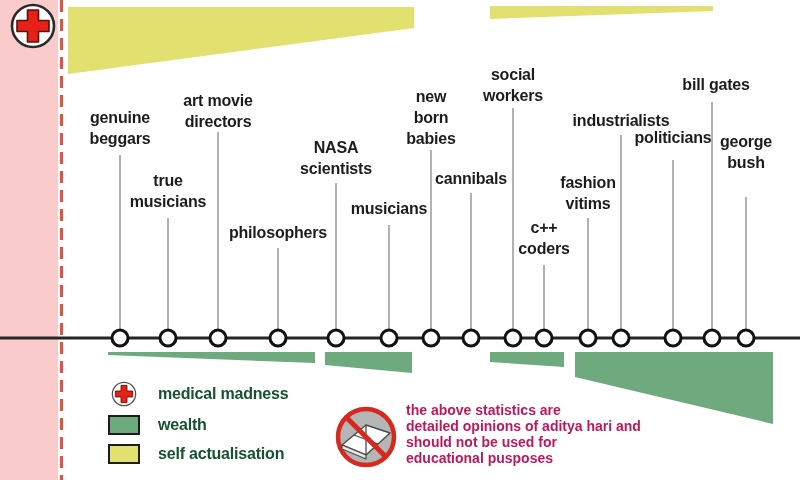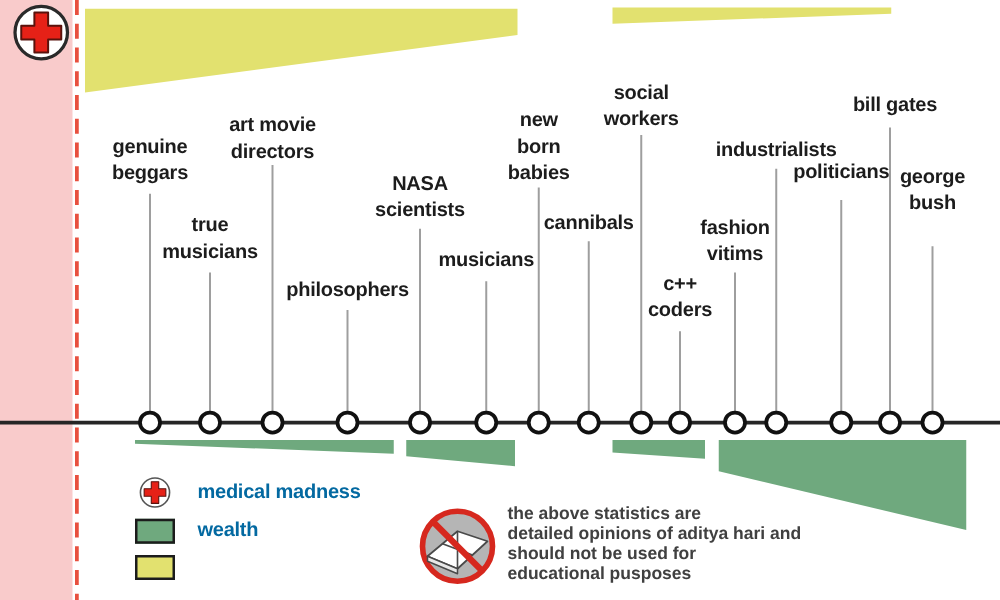--- a/index.html
+++ b/index.html
@@ -12,27 +12,27 @@
   .axis-label{
     position:absolute;transform:translateX(-50%);
     text-align:center;white-space:pre-line;
     font-weight:700;font-size:16px;line-height:21px;letter-spacing:-0.2px;
     color:#1c1c1c;
   }
   .medical-icon{position:absolute;left:9px;top:3px;}
   .legend{position:absolute;left:106px;top:381px;width:240px;}
   .legend-row{position:absolute;display:flex;align-items:center;}
   .legend-row .iconbox{width:36px;display:flex;justify-content:center;margin-right:16px;}
-  .legend-label{font-weight:700;font-size:16px;letter-spacing:-0.2px;color:#0369a1;white-space:nowrap;}
+  .legend-label{font-weight:700;font-size:16px;letter-spacing:-0.2px;color:#14532d;white-space:nowrap;}
   .swatch{width:32px;height:20px;border:2px solid #1c1c1c;box-sizing:border-box;display:inline-block;}
   .row-madness{left:0;top:0;height:26px;}
   .row-wealth{left:0;top:33px;height:22px;}
   .row-selfact{left:0;top:62px;height:22px;}
   .disclaimer{position:absolute;left:335px;top:406px;display:flex;align-items:flex-start;}
-  .disclaimer-text{margin-left:9px;margin-top:-4px;font-weight:700;font-size:14px;line-height:16px;color:#404040;}
+  .disclaimer-text{margin-left:9px;margin-top:-4px;font-weight:700;font-size:14px;line-height:16px;color:#be185d;}
   .disclaimer-text .it{}
 </style>
 </head>
 <body>
 
 <div class="stage">
 
   <div class="pink-band" style="background: rgb(249, 203, 203);"></div>
 
   <svg id="diagram-svg" viewBox="0 0 800 480" xmlns="http://www.w3.org/2000/svg">
@@ -128,20 +128,21 @@
     <div class="legend-row row-wealth">
       <span class="iconbox">
         <span class="swatch" id="swatch-wealth" style="background: rgb(111, 169, 126);"></span>
       </span>
       <span class="legend-label">wealth</span>
     </div>
     <div class="legend-row row-selfact">
       <span class="iconbox">
         <span class="swatch" id="swatch-selfact" style="background: rgb(226, 225, 111);"></span>
       </span>
+      <span class="legend-label">self actualisation</span>
     </div>
   </div>
 
   <div class="disclaimer">
     <svg width="62" height="62" viewBox="0 0 62 62" xmlns="http://www.w3.org/2000/svg">
       <circle cx="31" cy="31" r="28" fill="#b5b5b5" stroke="#d6281e" stroke-width="4.5"></circle>
       <g>
         <path d="M7,39 L31,19 L55,27 L31,49 Z" fill="#ffffff" stroke="#4a4a4a" stroke-width="1.4" stroke-linejoin="round"></path>
         <path d="M7,39 L31,49 L31,53 L7,43 Z" fill="#e8e8e8" stroke="#4a4a4a" stroke-width="1.2" stroke-linejoin="round"></path>
         <line x1="31" y1="19" x2="31" y2="49" stroke="#4a4a4a" stroke-width="1.3"></line>

